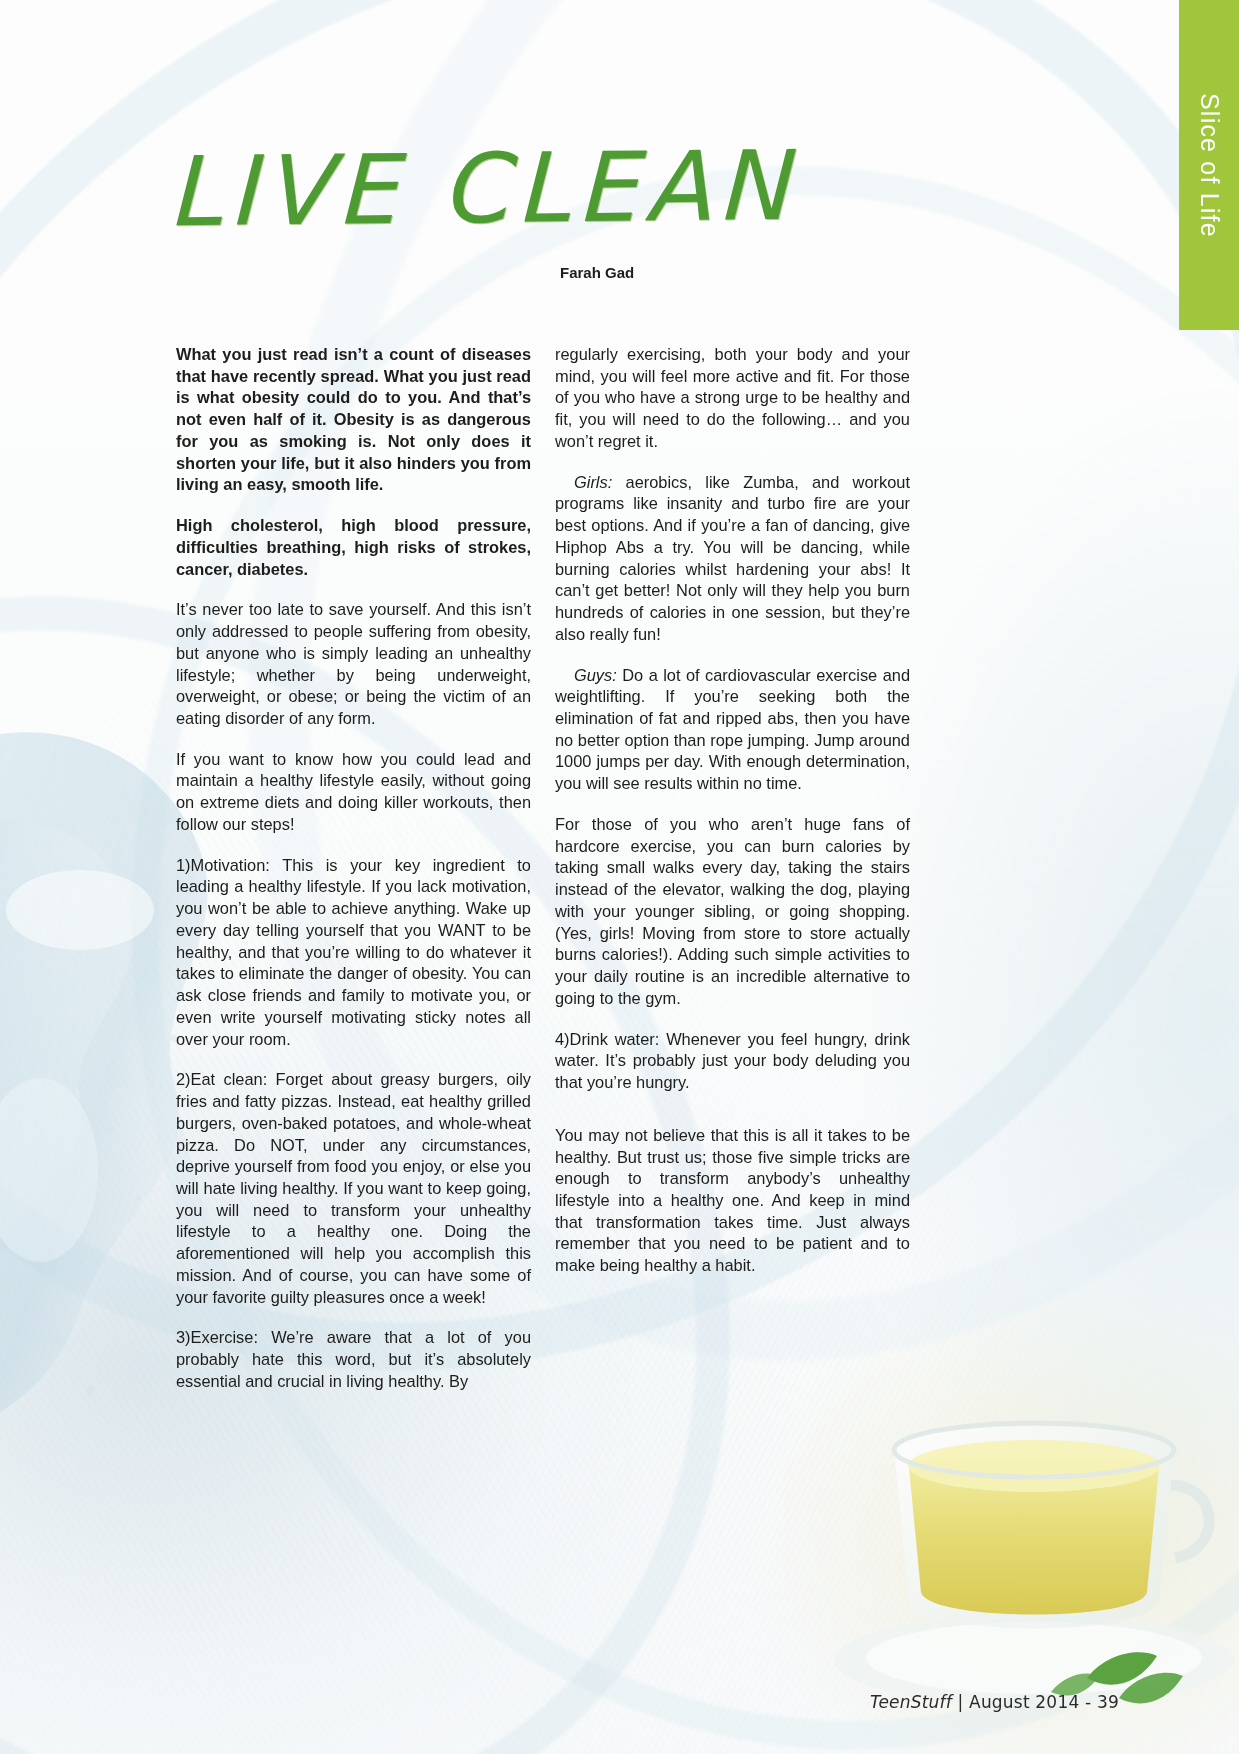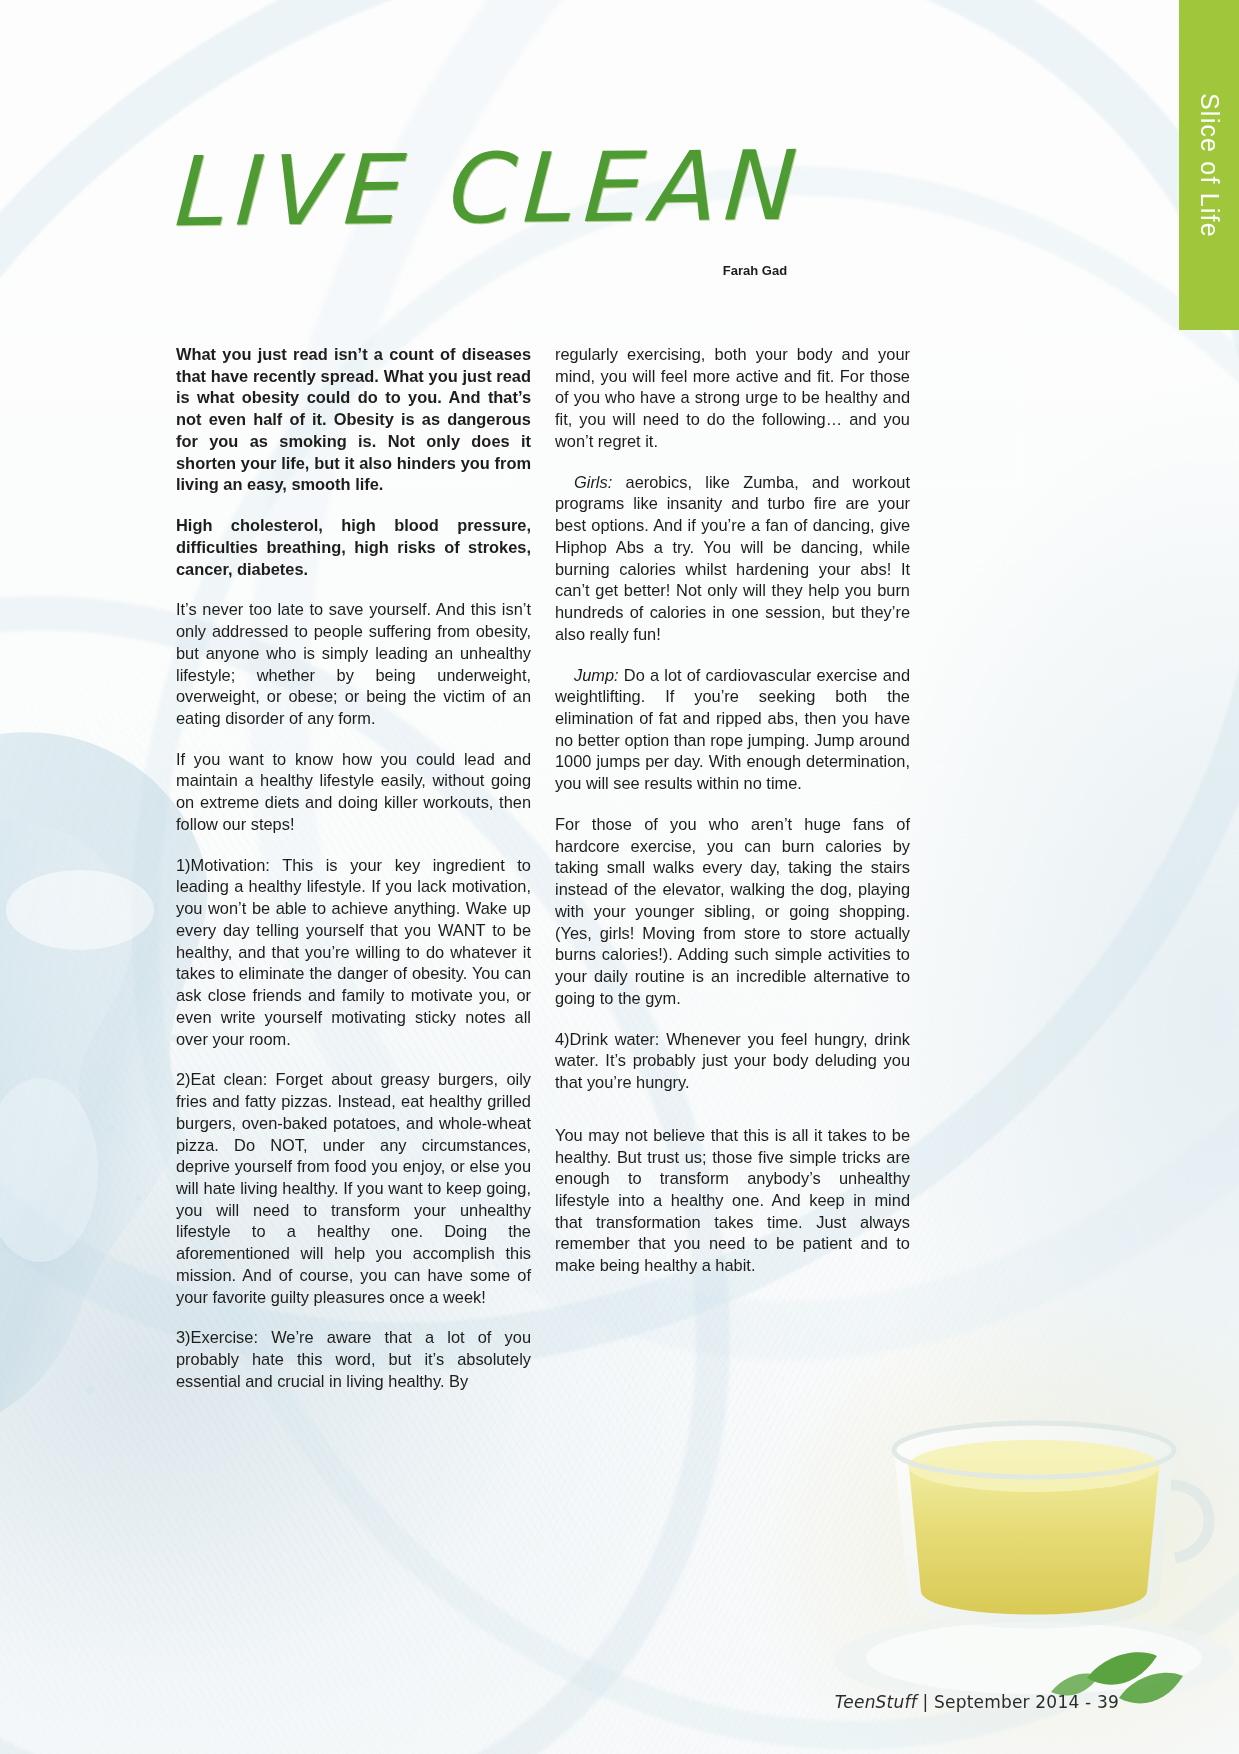--- a/index.html
+++ b/index.html
@@ -74,22 +74,22 @@
     position:absolute;left:176px;top:140px;width:800px;
     color:#4e9b34;
     font-family:"DejaVu Sans", sans-serif;
     font-size:96px;font-weight:400;font-style:italic;
     letter-spacing:7px;line-height:1;
     transform:skewX(-4deg) rotate(-0.6deg);
     text-shadow:1px 1px 0 rgba(120,170,60,.55);
   }
   #byline{
     position:absolute;left:560px;top:262px;width:390px;
-    text-align:center;color:#1d1d1b;
-    font-size:13px;font-weight:bold;line-height:1.45;
+    text-align:left;color:#1d1d1b;
+    font-size:15px;font-weight:bold;line-height:1.45;
   }
 
   
   #columns{
     position:absolute;left:176px;top:344px;width:750px;height:1110px;
     display:flex;gap:24px;
   }
   .col{width:355px;}
   .col p{
     margin:0 0 19px 0;
@@ -196,28 +196,28 @@
       <p>It’s never too late to save yourself. And this isn’t only addressed to people suffering from obesity, but anyone who is simply leading an unhealthy lifestyle; whether by being underweight, overweight, or obese; or being the victim of an eating disorder of any form.</p>
       <p>If you want to know how you could lead and maintain a healthy lifestyle easily, without going on extreme diets and doing killer workouts, then follow our steps!</p>
       <p><b>1)Motivation:</b><span> This is your key ingredient to leading a healthy lifestyle. If you lack motivation, you won’t be able to achieve anything. Wake up every day telling yourself that you WANT to be healthy, and that you’re willing to do whatever it takes to eliminate the danger of obesity. You can ask close friends and family to motivate you, or even write yourself motivating sticky notes all over your room.</span></p>
       <p><b>2)Eat clean:</b><span> Forget about greasy burgers, oily fries and fatty pizzas. Instead, eat healthy grilled burgers, oven-baked potatoes, and whole-wheat pizza. Do NOT, under any circumstances, deprive yourself from food you enjoy, or else you will hate living healthy. If you want to keep going, you will need to transform your unhealthy lifestyle to a healthy one. Doing the aforementioned will help you accomplish this mission. And of course, you can have some of your favorite guilty pleasures once a week!</span></p>
       <p><b>3)Exercise:</b><span> We’re aware that a lot of you probably hate this word, but it’s absolutely essential and crucial in living healthy. By</span></p>
     </div>
 
     <div class="col">
       <p>regularly exercising, both your body and your mind, you will feel more active and fit. For those of you who have a strong urge to be healthy and fit, you will need to do the following… and you won’t regret it.</p>
       <p><i>Girls:</i><span> aerobics, like Zumba, and workout programs like insanity and turbo fire are your best options.  And if you’re a fan of dancing, give Hiphop Abs a try. You will be dancing, while burning calories whilst hardening your abs! It can’t get better! Not only will they help you burn hundreds of calories in one session, but they’re also really fun!</span></p>
-      <p><i>Jump:</i><span> Do a lot of cardiovascular exercise and weightlifting. If you’re seeking both the elimination of fat and ripped abs, then you have no better option than rope jumping. Jump around 1000 jumps per day. With enough determination, you will see results within no time.</span></p>
+      <p><i>Guys:</i><span> Do a lot of cardiovascular exercise and weightlifting. If you’re seeking both the elimination of fat and ripped abs, then you have no better option than rope jumping. Jump around 1000 jumps per day. With enough determination, you will see results within no time.</span></p>
       <p>For those of you who aren’t huge fans of hardcore exercise, you can burn calories by taking small walks every day, taking the stairs instead of the elevator, walking the dog, playing with your younger sibling, or going shopping. (Yes, girls! Moving from store to store actually burns calories!). Adding such simple activities to your daily routine is an incredible alternative to going to the gym.</p>
       <p><b>4)Drink water:</b><span> Whenever you feel hungry, drink water. It’s probably just your body deluding you that you’re hungry.</span></p>
       <div class="gap"></div>
       <p>You may not believe that this is all it takes to be healthy. But trust us; those five simple tricks are enough to transform anybody’s unhealthy lifestyle into a healthy one. And keep in mind that transformation takes time. Just always remember that you need to be patient and to make being healthy a habit.</p>
     </div>
 
   </div>
 
   <div id="footer">
     <span class="brand">TeenStuff</span>
     <span>|</span>
-    <span>September 2014 - 39</span>
+    <span>August 2014 - 39</span>
   </div>
 
 </div>
 
 </body></html>

